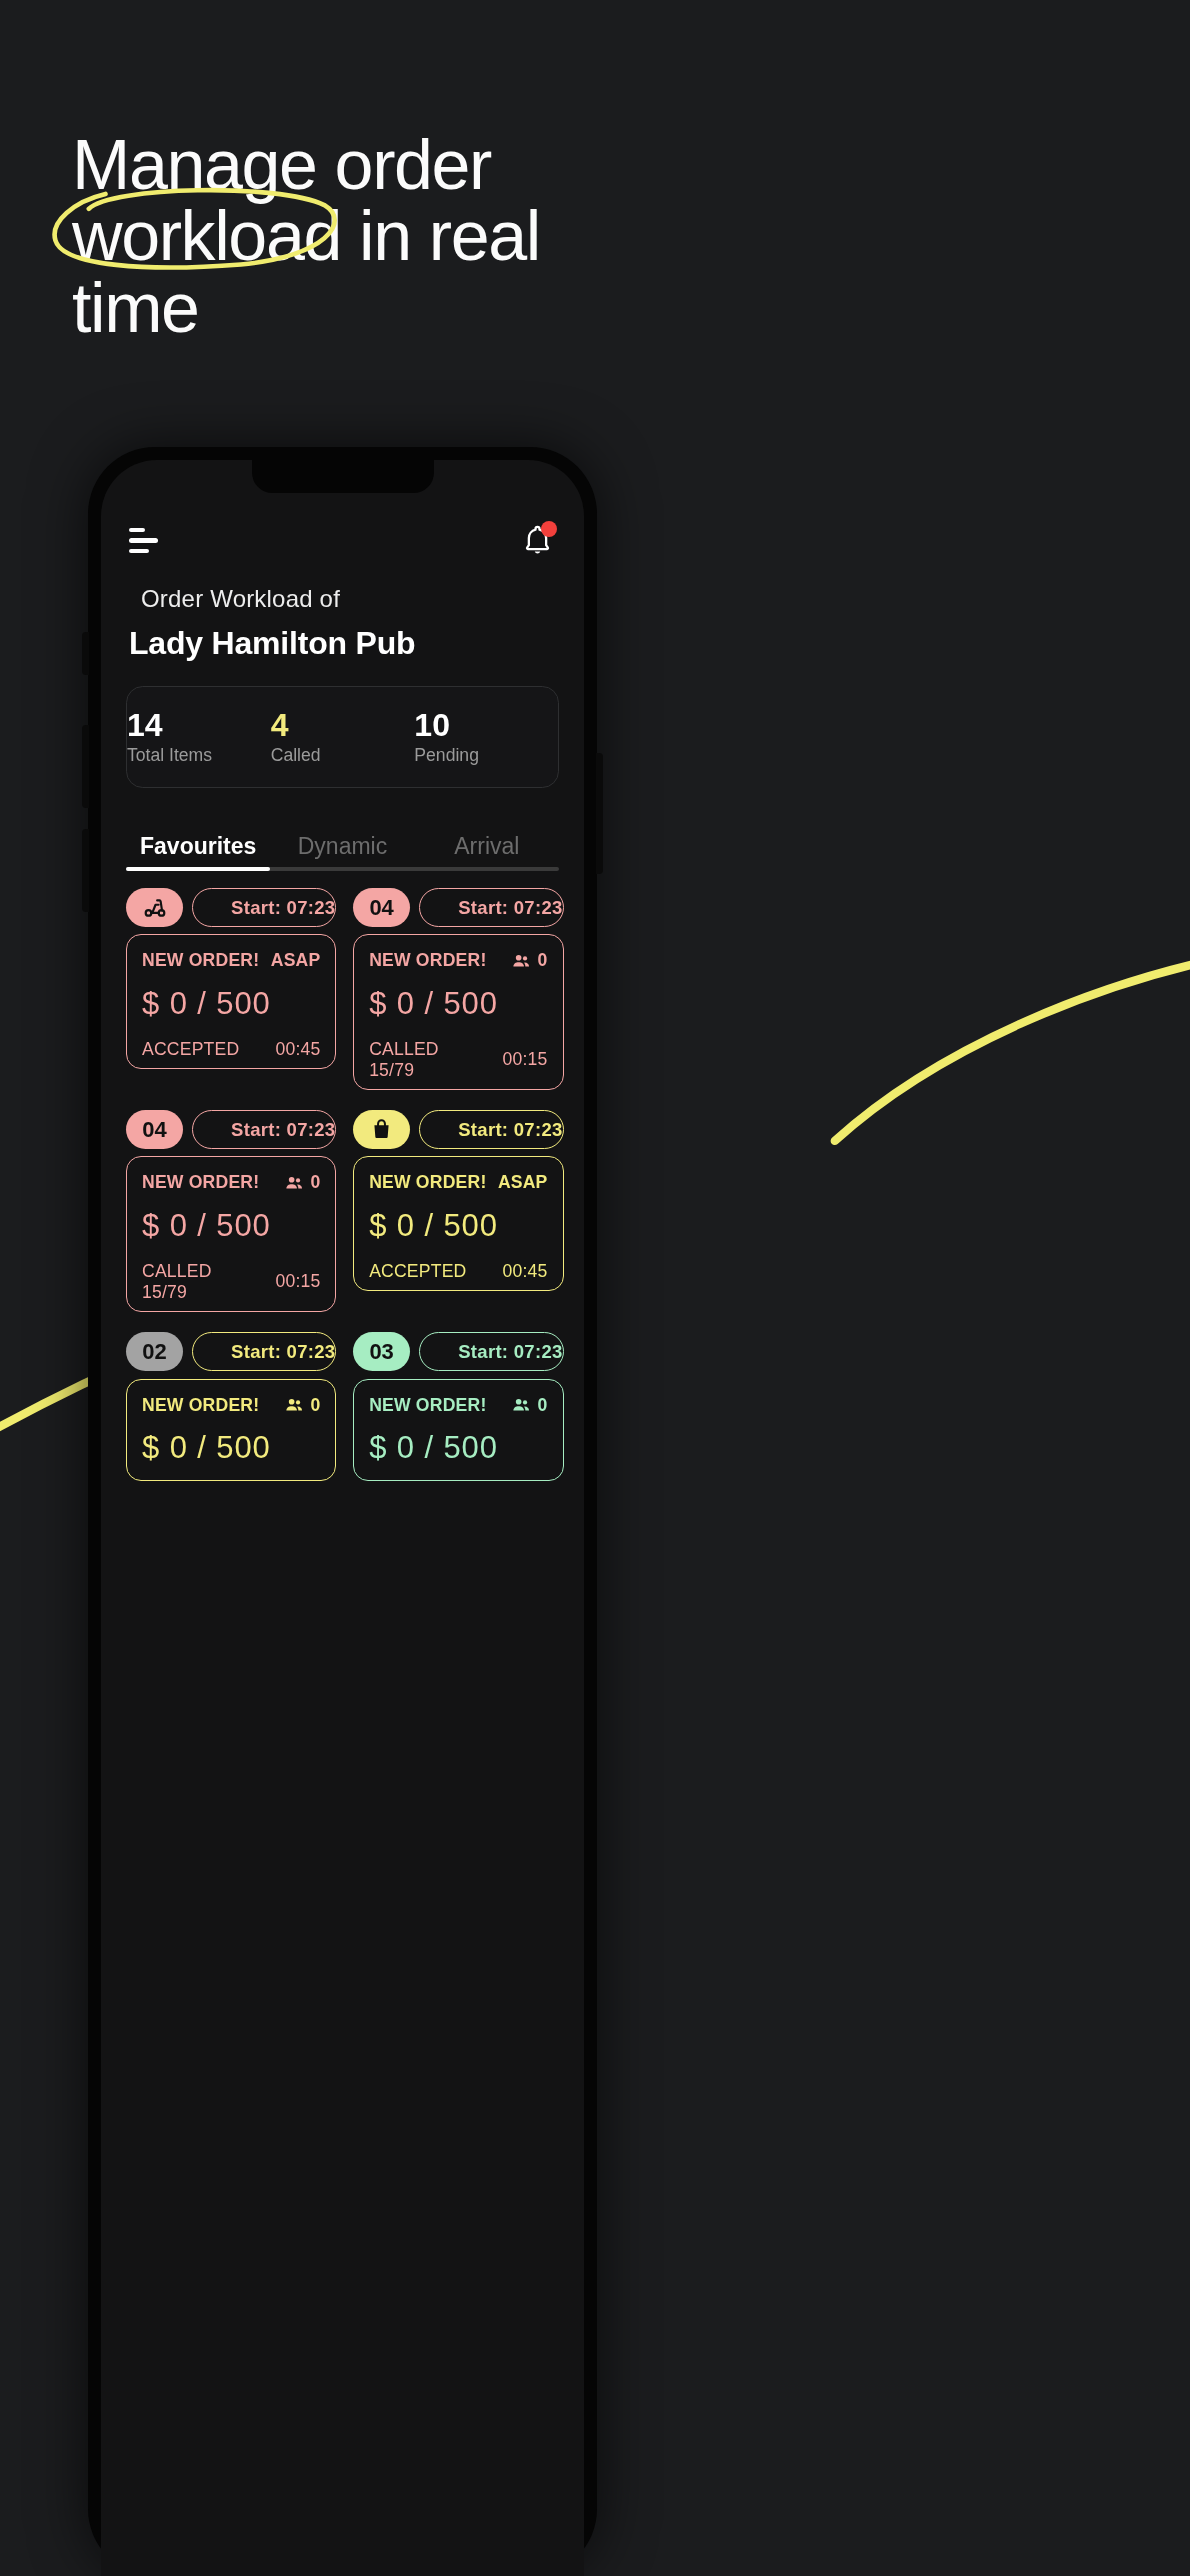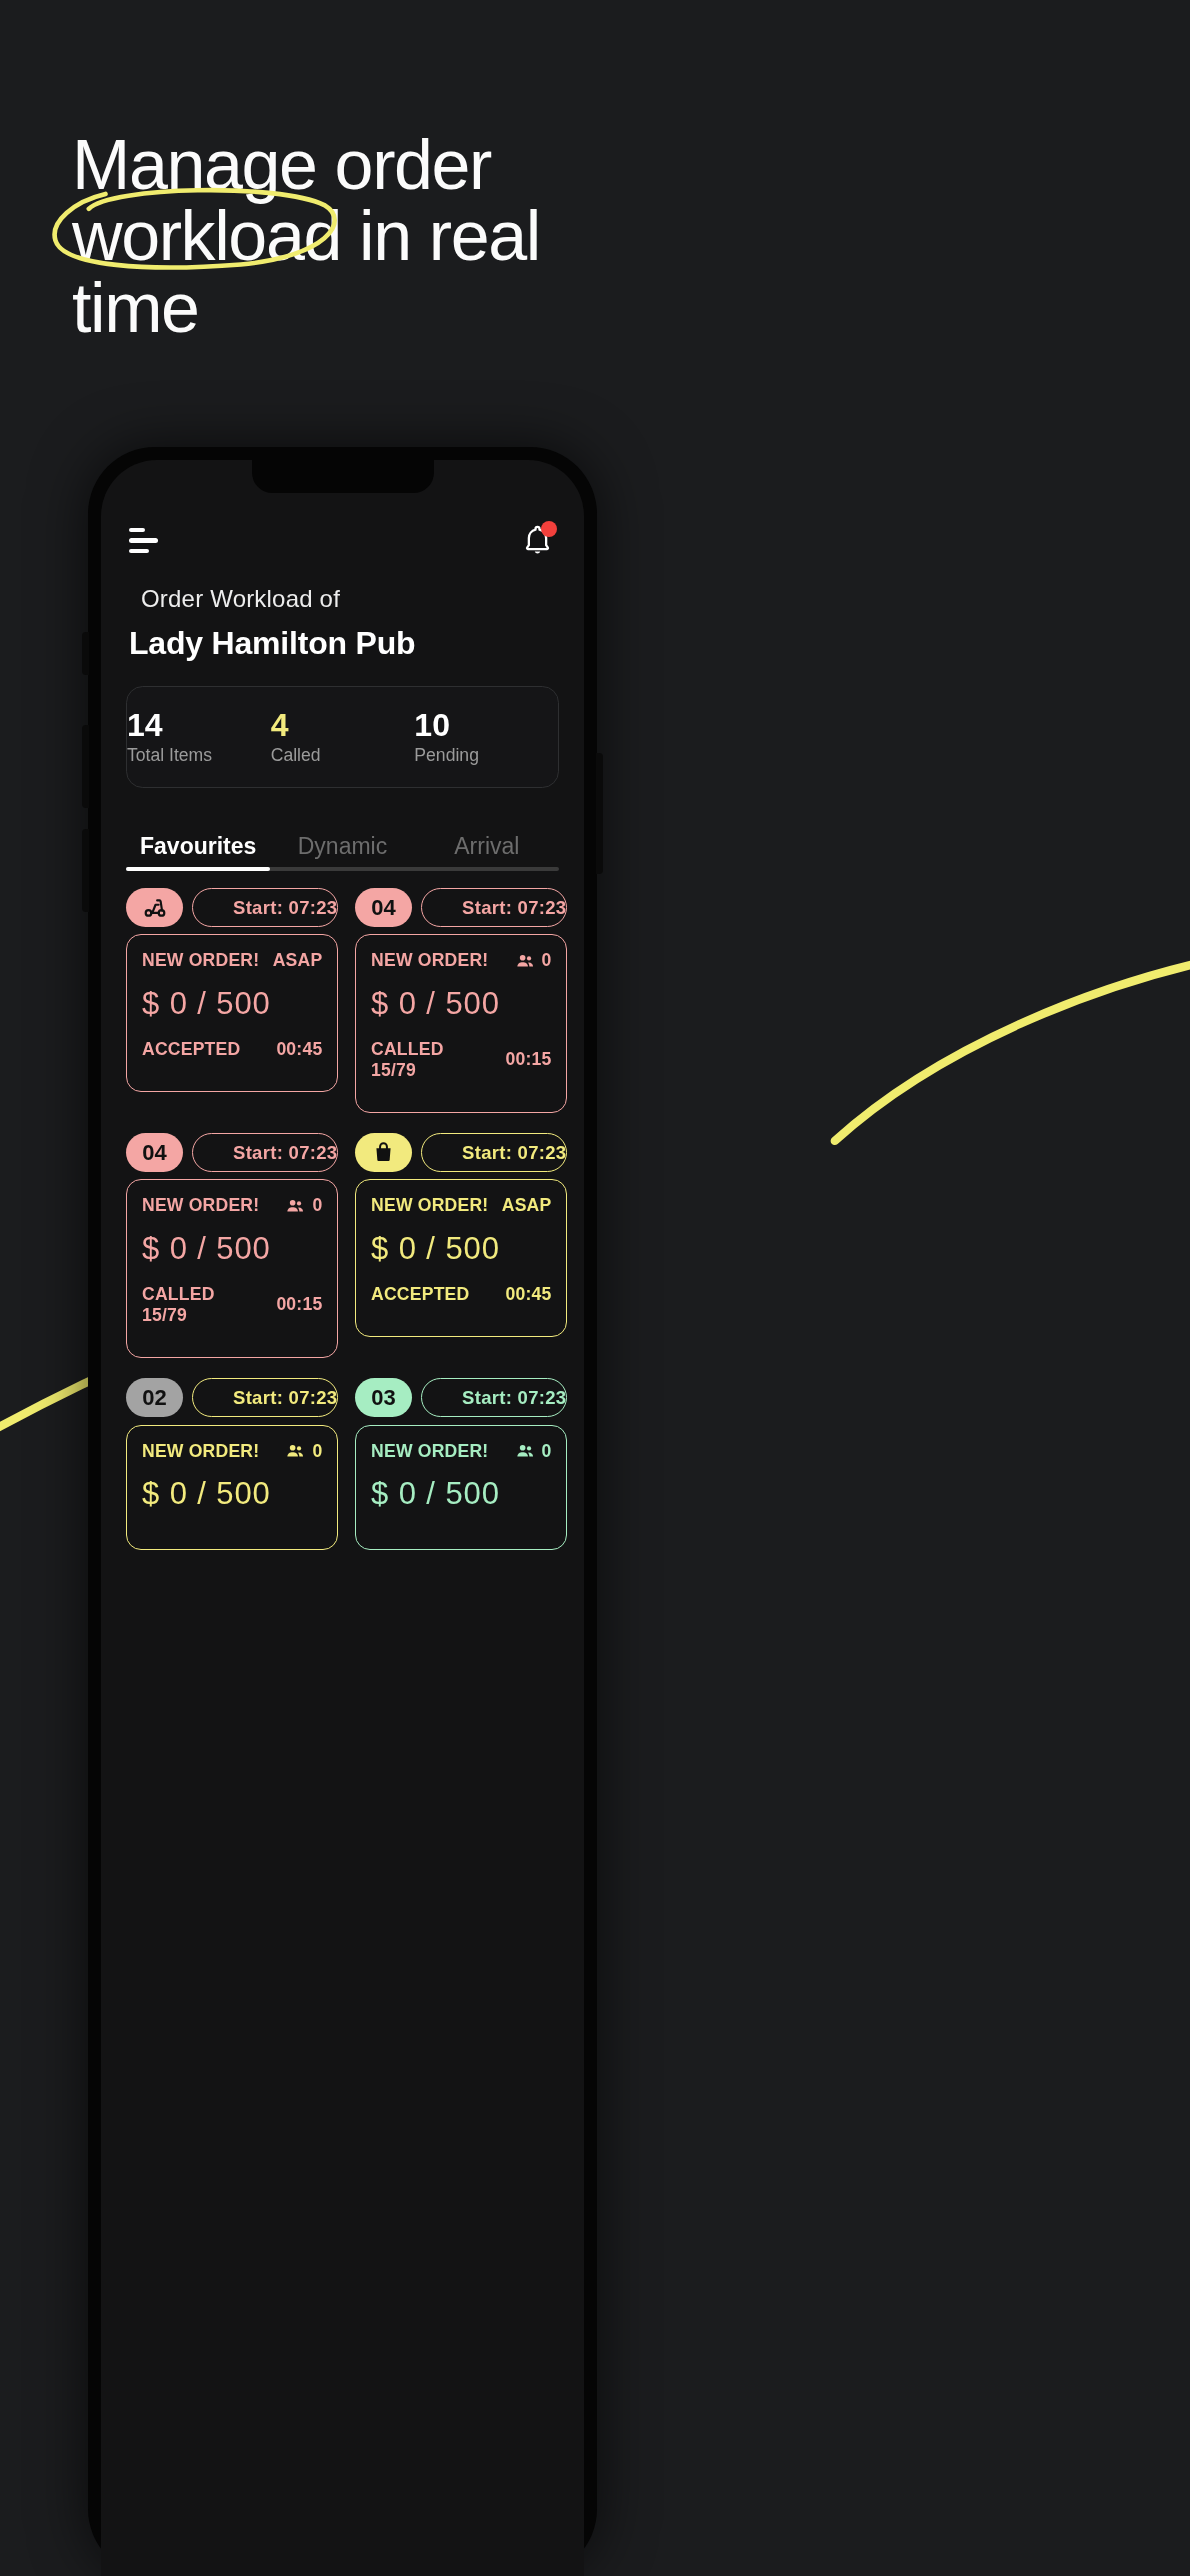--- a/index.html
+++ b/index.html
@@ -150,29 +150,29 @@
   .badge svg { display:block; }
   .start-pill {
     flex:1; height:39px; border-radius:19.5px;
     border:1.5px solid currentColor;
     display:flex; align-items:center; justify-content:flex-end;
     font-size:18.5px; font-weight:600; letter-spacing:0.3px;
   }
   .order-body {
     border:1.5px solid currentColor;
     border-radius:15px;
-    padding:15px 15px 31px;
+    padding:15px 15px 8px;
     display:flex; flex-direction:column; gap:11px;
   }
   .ob-top { display:flex; align-items:center; justify-content:space-between;
             font-size:17.6px; font-weight:700; letter-spacing:0.2px; }
   .ob-right { display:flex; align-items:center; gap:6.5px; font-size:17.6px; font-weight:600; }
   .ob-amount { font-size:31px; font-weight:500; letter-spacing:0.9px; padding:3.7px 0 5.6px; }
   .ob-bot { display:flex; align-items:center; justify-content:space-between;
-            font-size:17.6px; font-weight:700; letter-spacing:0.2px;gap:36px; }
+            font-size:17.6px; font-weight:400; letter-spacing:0.2px;gap:36px; }
 </style>
 </head>
 <body>
 
 <svg class="bg-curves" viewBox="0 0 1284 2778" preserveAspectRatio="none">
   <path d="M -40 1560 C 120 1470 250 1420 330 1400" stroke="#f0ec6e" stroke-width="9" fill="none" stroke-linecap="round"></path>
   <path d="M 1330 1030 C 1180 1060 1010 1130 900 1230" stroke="#f0ec6e" stroke-width="9" fill="none" stroke-linecap="round"></path>
 </svg>
 
 <div class="headline">

